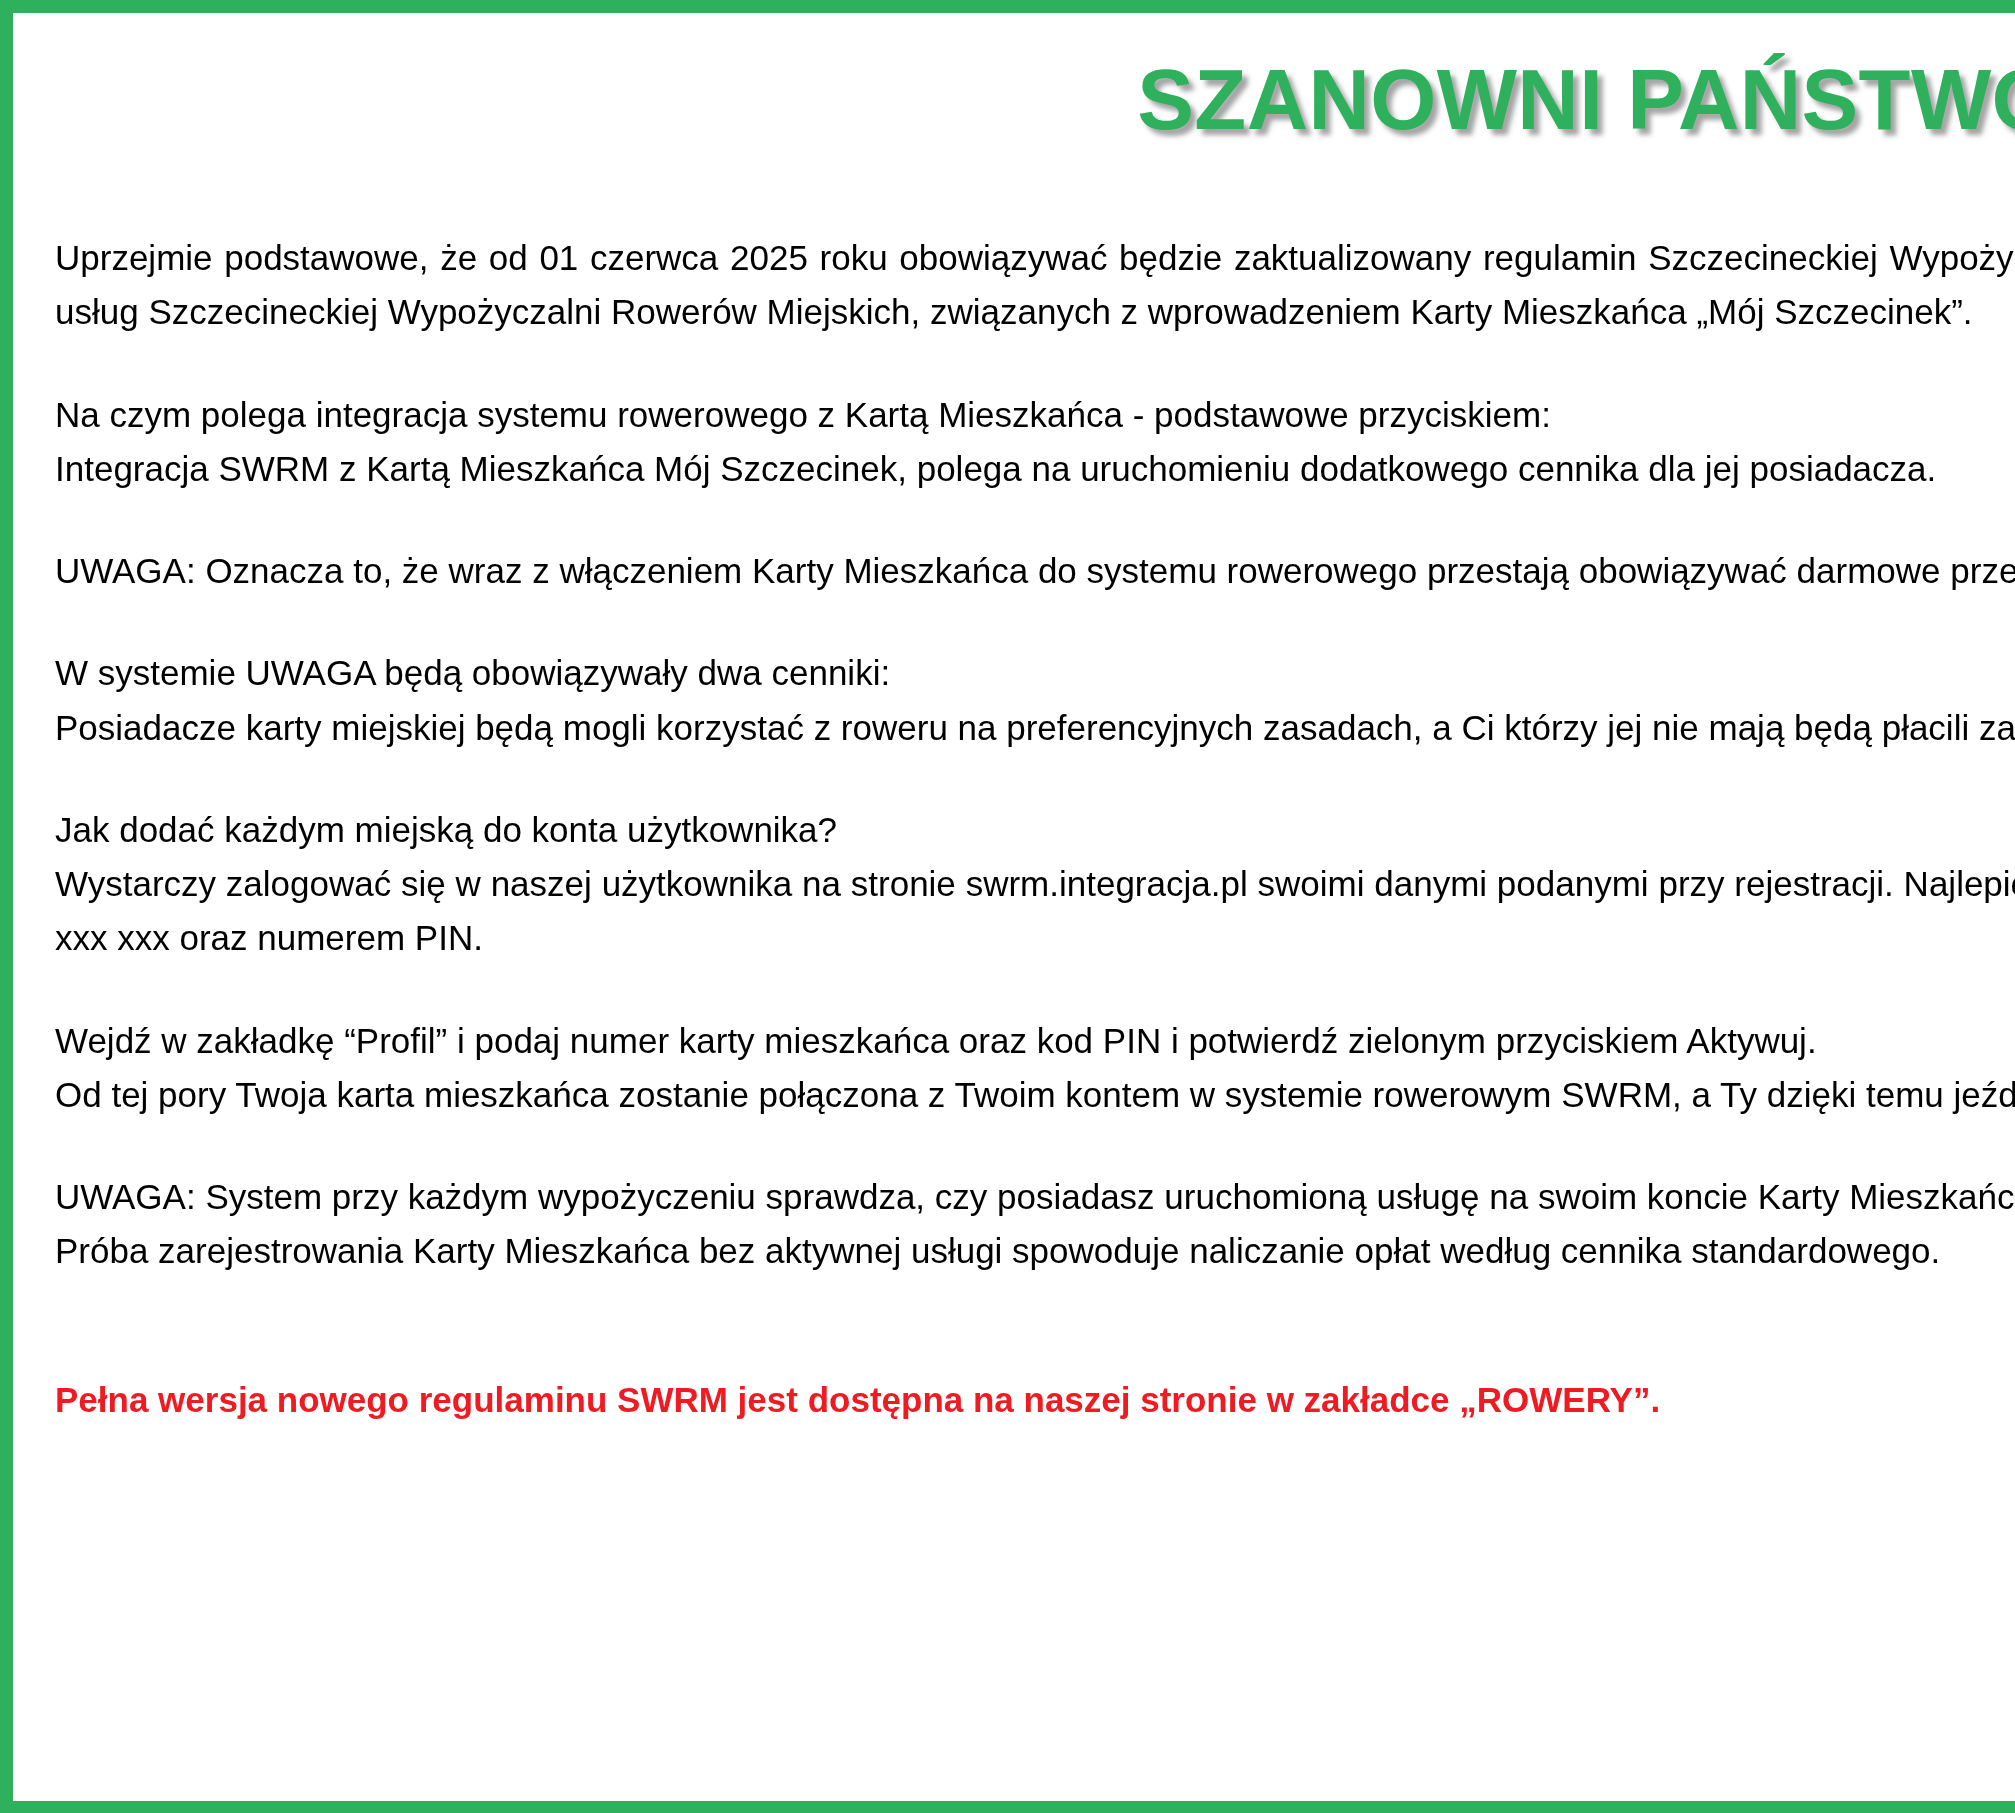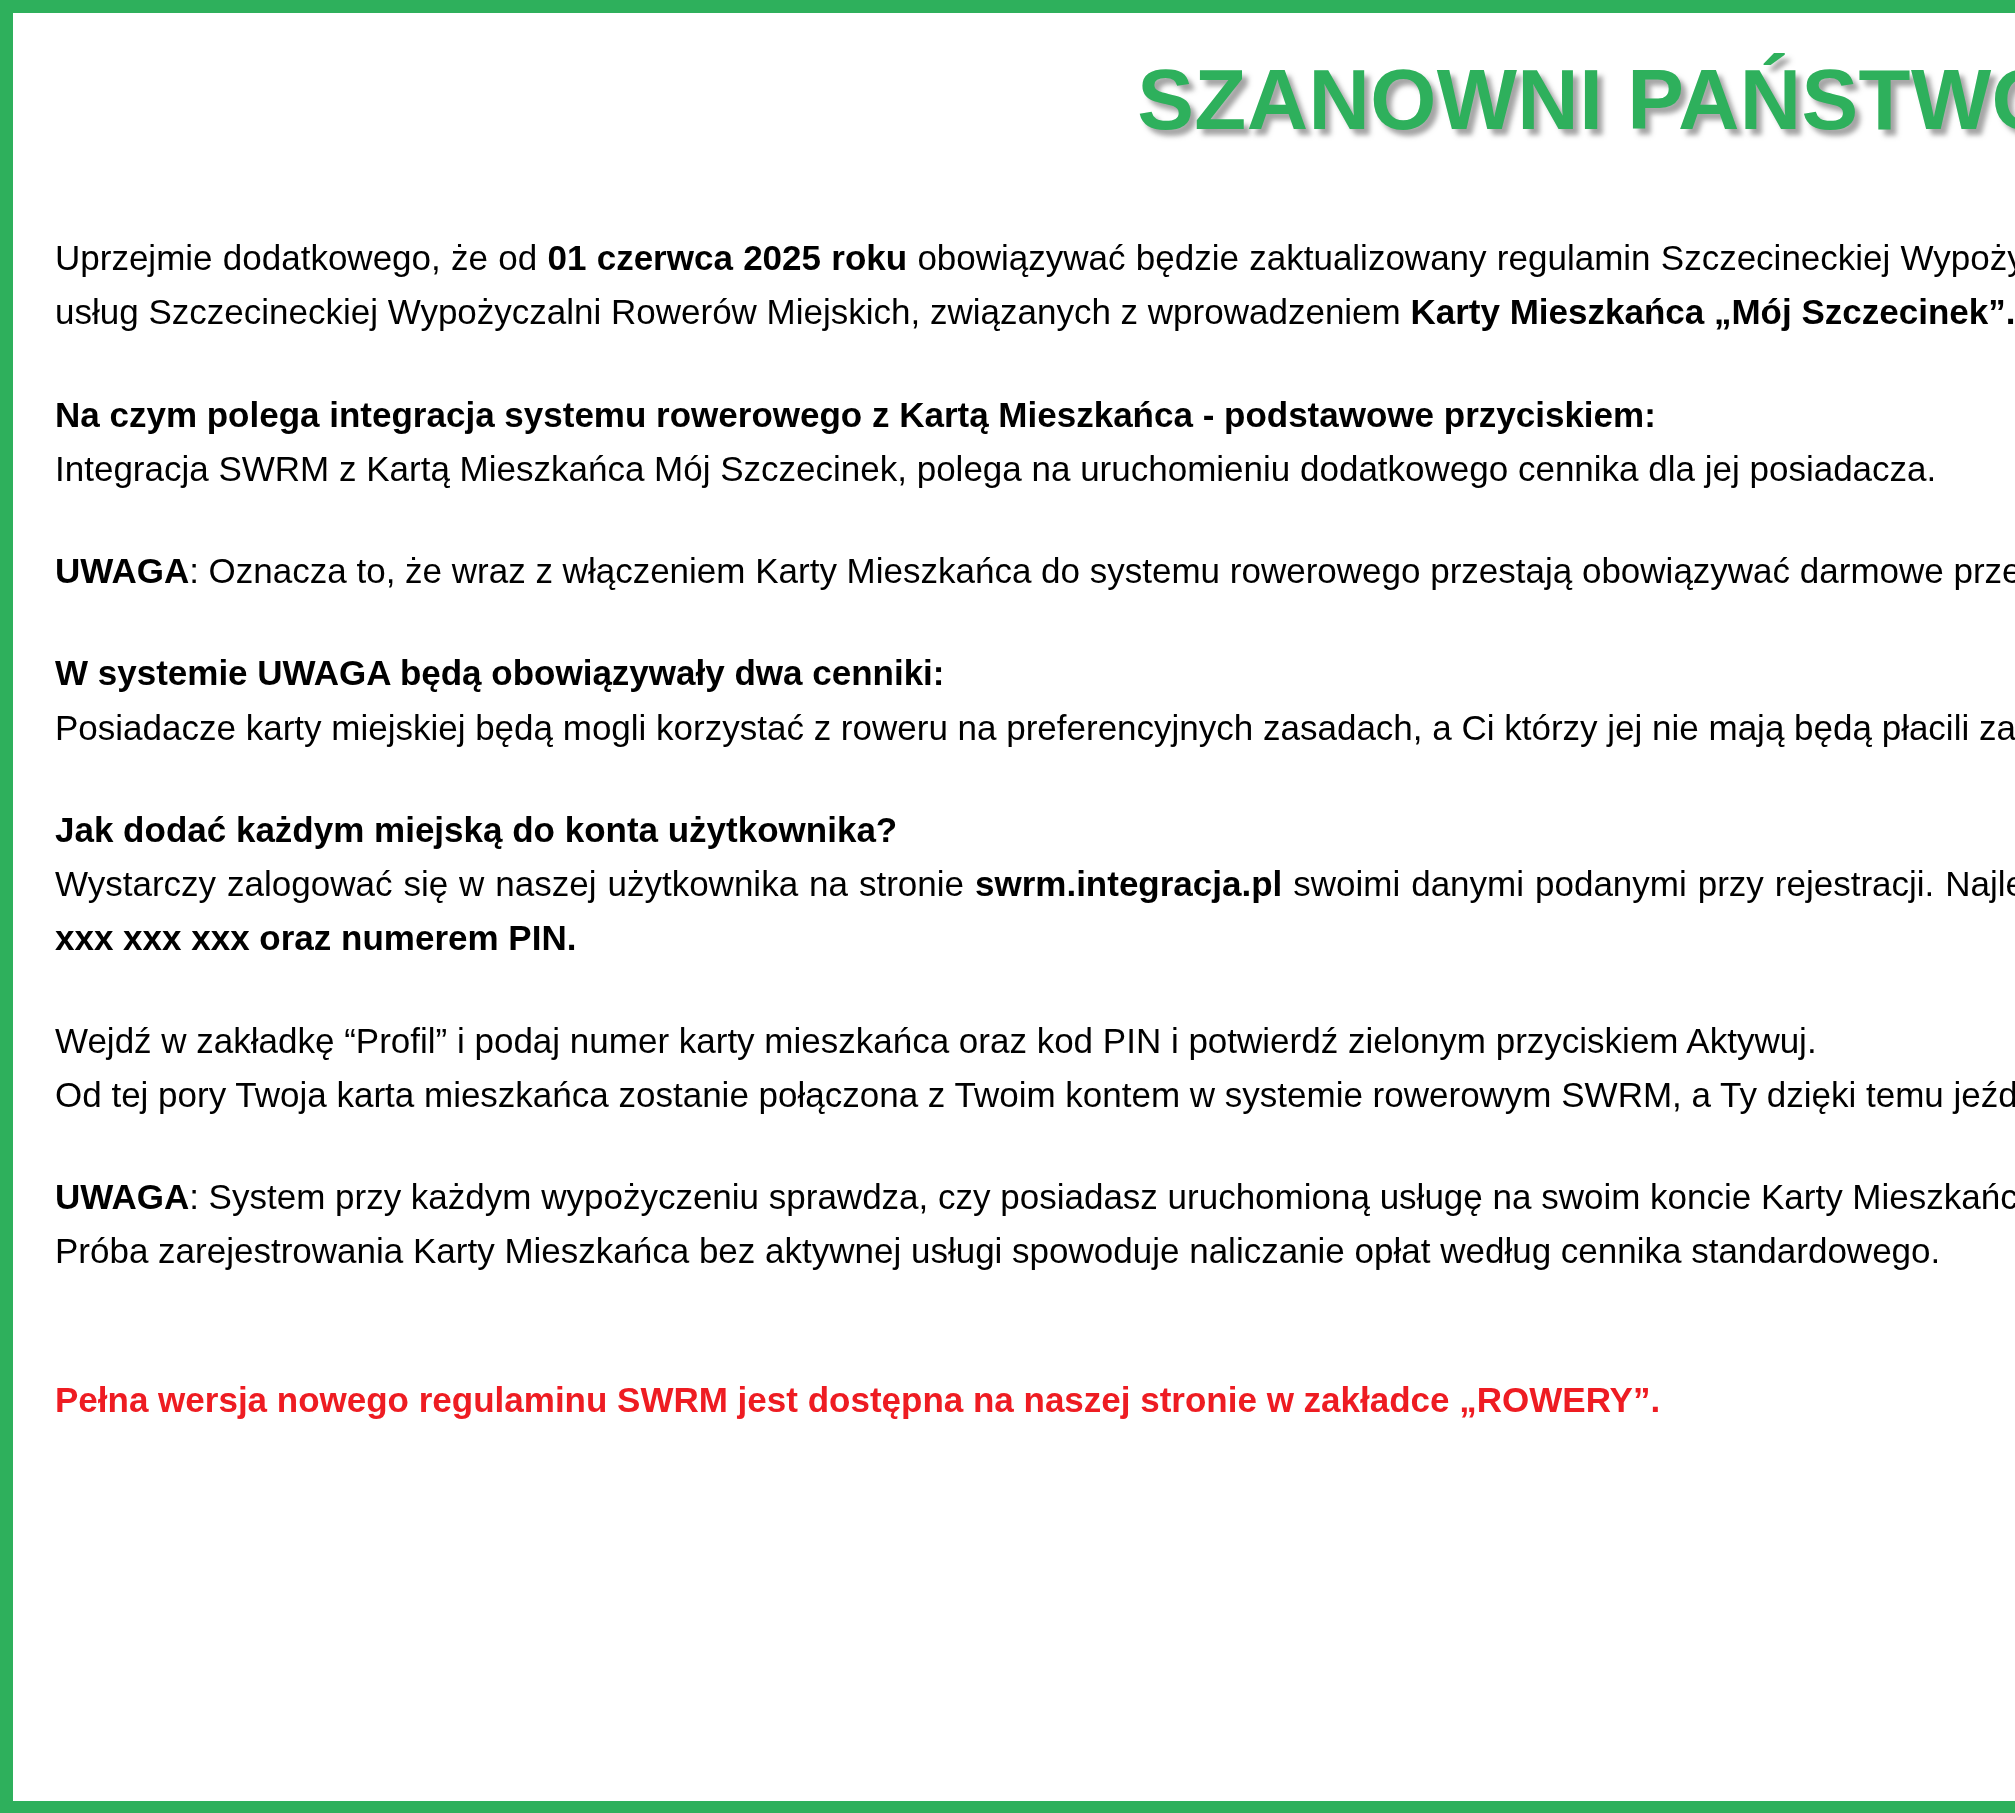--- a/index.html
+++ b/index.html
@@ -51,21 +51,21 @@
     text-justify: inter-word;
     color: #000000;
   }
 
   p.para.left {
     text-align: left;
   }
 
   .gap-lg { height: 48px; }
 
-  b, strong { font-weight: bold; }
+  b, strong { font-weight: normal; }
 
   .final-line {
     margin: 0;
     padding: 0;
     font-size: 35px;
     font-weight: bold;
     color: #ee1c22;
     line-height: 1.4;
     text-align: left;
     white-space: nowrap;
@@ -75,21 +75,21 @@
 </style>
 </head>
 <body>
 
 <div class="notice-frame">
 
   <h1 class="notice-title">SZANOWNI PAŃSTWO!</h1>
 
   <div class="body-copy">
 
-    <p class="para"><span>Uprzejmie dodatkowego, że od </span><b>01 czerwca 2025 roku</b><span> obowiązywać będzie zaktualizowany regulamin Szczecineckiej Wypożyczalni Rowerów Miejskich. Zmiany zachodzą w części dotyczącej cennika usług Szczecineckiej Wypożyczalni Rowerów Miejskich, związanych z wprowadzeniem </span><b>Karty Mieszkańca „Mój Szczecinek”.</b></p>
+    <p class="para"><span>Uprzejmie podstawowe, że od </span><b>01 czerwca 2025 roku</b><span> obowiązywać będzie zaktualizowany regulamin Szczecineckiej Wypożyczalni Rowerów Miejskich. Zmiany zachodzą w części dotyczącej cennika usług Szczecineckiej Wypożyczalni Rowerów Miejskich, związanych z wprowadzeniem </span><b>Karty Mieszkańca „Mój Szczecinek”.</b></p>
 
     <div class="gap-lg"></div>
 
     <p class="para left"><b>Na czym polega integracja systemu rowerowego z Kartą Mieszkańca - podstawowe przyciskiem:</b></p>
     <p class="para left">Integracja SWRM z Kartą Mieszkańca Mój Szczecinek, polega na uruchomieniu dodatkowego cennika dla jej posiadacza.</p>
 
     <div class="gap-lg"></div>
 
     <p class="para"><b>UWAGA</b><span>: Oznacza to, że wraz z włączeniem Karty Mieszkańca do systemu rowerowego przestają obowiązywać darmowe przejazdy dla osób nieposiadających aktywnej Karty Mieszkańca</span></p>
 

